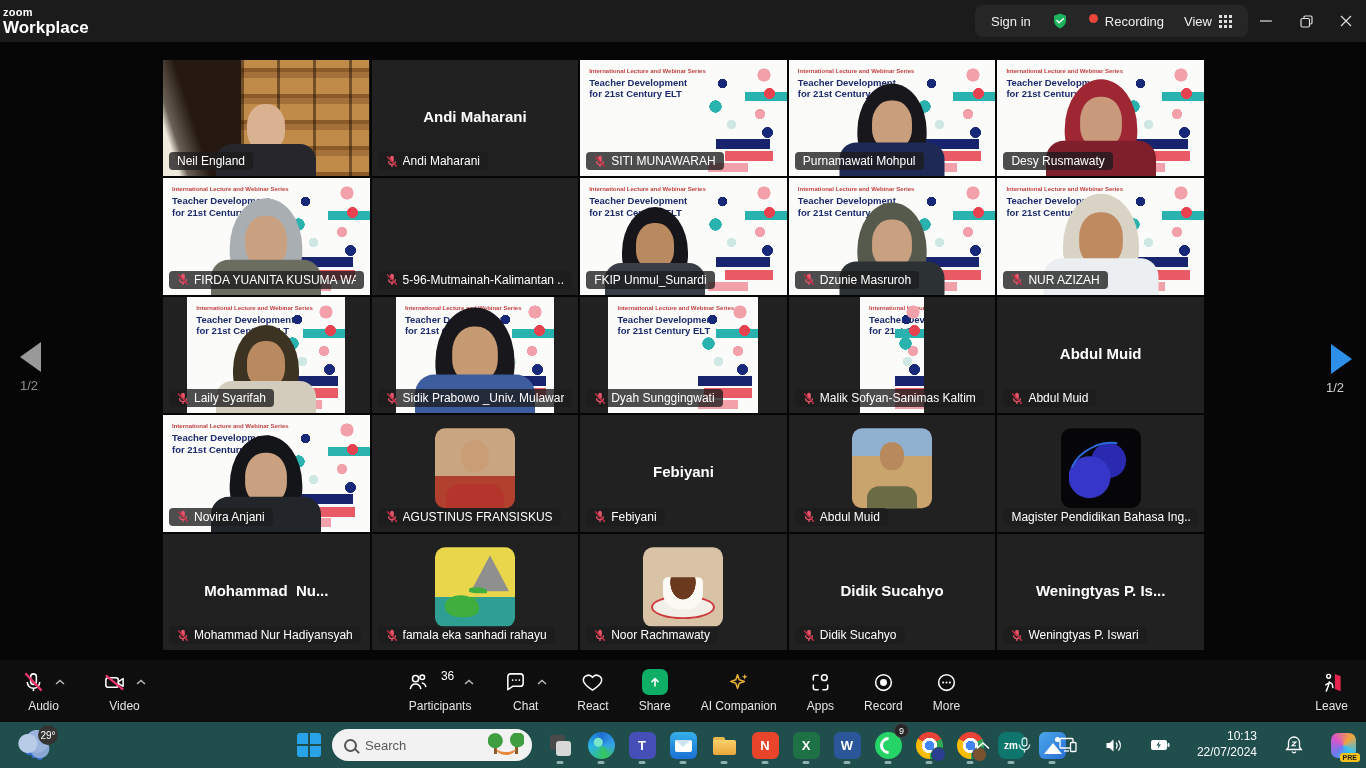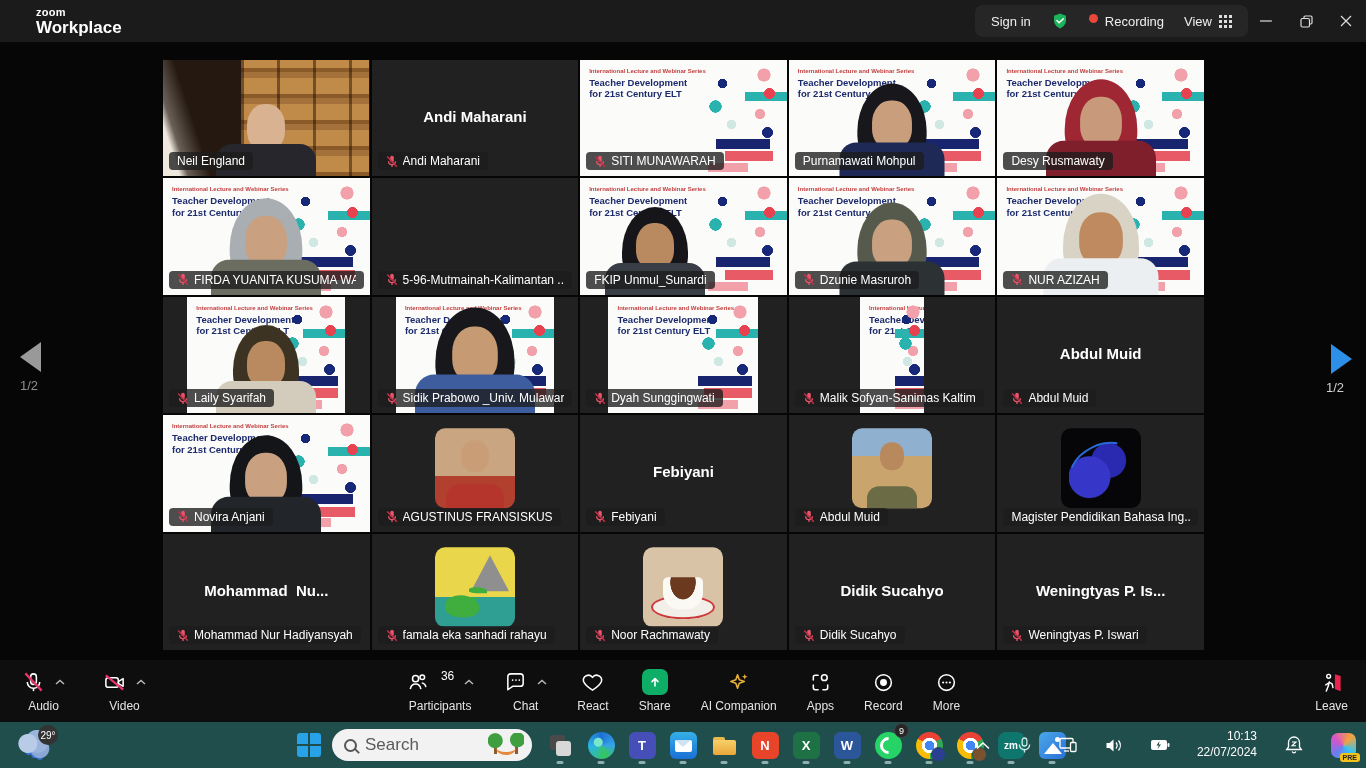--- a/index.html
+++ b/index.html
@@ -2,21 +2,21 @@
 <html><head>
 <meta charset="utf-8">
 <style>
   * { box-sizing: border-box; margin:0; padding:0; }
   html,body { width:1366px; height:768px; overflow:hidden; background:#000;
     font-family:"Liberation Sans","DejaVu Sans",sans-serif; cursor:default; }
 
   
   .titlebar { position:absolute; left:0; top:0; width:1366px; height:42px; background:#1b1b1b;
     display:flex; align-items:center; }
-  .brand { margin-left:36px; color:#fff; line-height:1; }
+  .brand { margin-left:3px; color:#fff; line-height:1; }
   .brand .zoomword { font-size:11px; font-weight:700; letter-spacing:.3px; }
   .brand .workplace { font-size:17px; font-weight:700; margin-top:1px; }
   .tb-right { position:absolute; right:118px; top:5px; height:32px; background:#262626; border-radius:8px;
     display:flex; align-items:center; gap:20px; padding:0 16px; color:#eee; font-size:13px; }
   .shield { width:18px; height:18px; }
   .recwrap { display:flex; align-items:flex-start; gap:7px; }
   .recdot { width:9px; height:9px; border-radius:50%; background:#e8473a; }
   .viewwrap { display:flex; align-items:center; gap:7px; }
   .winctl { position:absolute; right:0; top:0; height:42px; display:flex; }
   .winbtn { width:40px; height:42px; display:flex; align-items:center; justify-content:center; color:#ddd; }
@@ -164,21 +164,21 @@
   .start-btn { width:24px; height:24px; border-radius:3px;
     background:
       linear-gradient(#1f4e4d,#1f4e4d) center/2px 24px no-repeat,
       linear-gradient(#1f4e4d,#1f4e4d) center/24px 2px no-repeat,
       #29a3e8; margin-right:4px; }
   .search-pill { width:200px; height:32px; border-radius:16px; background:#f2f2f2;
     display:flex; align-items:center; padding:0 8px 0 12px; gap:8px; margin-right:4px; }
   .mag { width:13px; height:13px; border:2px solid #555; border-radius:50%; position:relative; flex:0 0 auto; }
   .mag::after { content:""; position:absolute; width:6px; height:2px; background:#555;
     transform:rotate(45deg); right:-5px; bottom:-2px; }
-  .search-text { color:#5a5a5a; font-size:17px; flex:1; }
+  .search-text { color:#5a5a5a; font-size:13px; flex:1; }
   .search-art { width:36px; height:24px; position:relative; flex:0 0 auto;
     background:
       radial-gradient(circle at 20% 32%,#3f9e3f 0 7px,transparent 8px),
       radial-gradient(circle at 82% 28%,#3f9e3f 0 7px,transparent 8px),
       linear-gradient(#8a5a2b,#8a5a2b) 18% 78%/3px 9px no-repeat,
       linear-gradient(#8a5a2b,#8a5a2b) 82% 78%/3px 9px no-repeat;
     background-repeat:no-repeat; }
   .search-art::before { content:""; position:absolute; left:8px; top:8px; width:20px; height:11px;
     border-bottom:3px solid #e8883a; border-radius:50%; }
   .tb-app { position:relative; width:34px; height:38px; display:flex; align-items:center; justify-content:center; }

